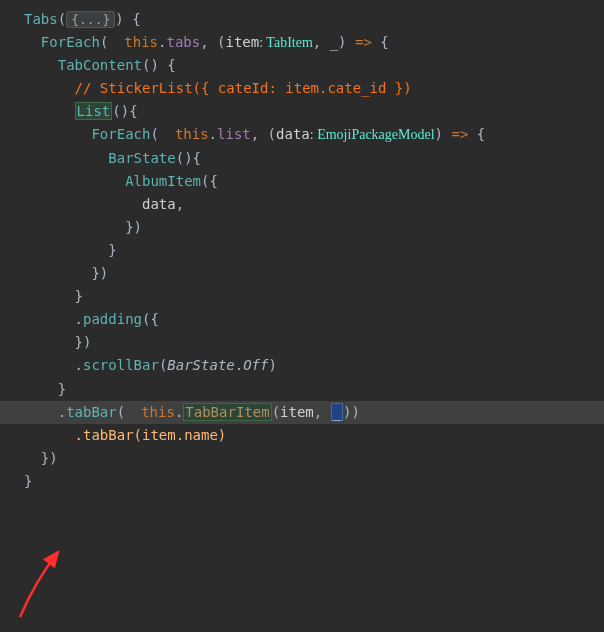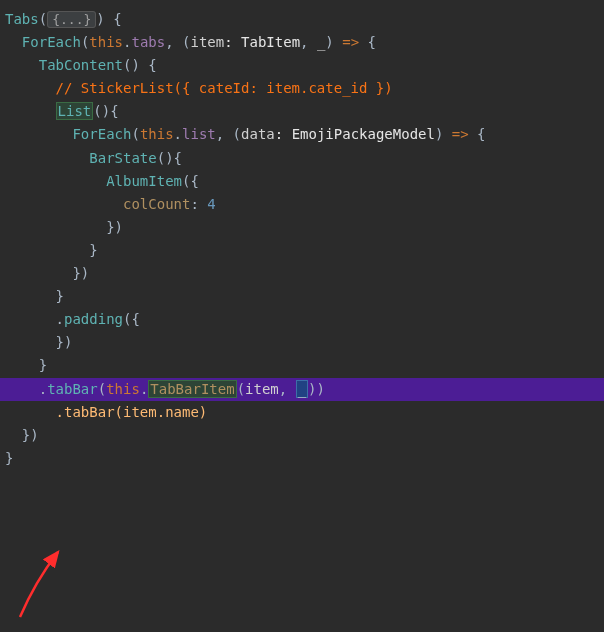--- a/index.html
+++ b/index.html
@@ -14,30 +14,30 @@
     line-height: 1.65;
     color: #a9b7c6;
     width: 604px;
     height: 632px;
     overflow: hidden;
     padding: 8px 0;
     position: relative;
   }
   .line {
     white-space: pre;
-    padding-left: 5px;
+    padding-left: 24px;
   }
   .highlighted {
-    background: #4c1d95;
+    background: #404040;
   }
   .kw-call { color: #5fb3b3; }      
-  .keyword-this { color: #cc7832; } 
+  .keyword-this { color: #cc7832; margin-left: 16px; } 
   .field { color: #9e7bb0; }        
   .param-name { color: #d0d0d0; }   
-  .param-hint { color: #e5e5e5; }   
+  .param-hint { color: #5eead4; font-family: Liberation Serif, serif; }   
   .arrow { color: #cc7832; }        
   .brace { color: #a9b7c6; }
   .comment { color: #f97316; }
   .prop { color: #b09060; }         
   .number { color: #6897bb; }
   .enum { color: #a9b7c6; font-style: italic;}
   .method { color: #5fb3b3; }
   .method-call { color: #b09060; } 
   .dim { color: #fdba74; }
   .hlbox { background: #214283; border: 1px solid #3c6fa8; padding: 0 1px;}
@@ -71,37 +71,38 @@
 <div class="line">      <span class="comment">// StickerList({ cateId: item.cate_id })</span></div>
 
 <div class="line">      <span class="kw-call hlbox2">List</span><span class="brace">(){</span></div>
 
 <div class="line">        <span class="kw-call">ForEach</span><span class="brace">(</span><span class="keyword-this">this</span><span>.</span><span class="field">list</span><span>, (</span><span class="param-name">data</span><span class="param-hint">: EmojiPackageModel</span><span>) </span><span class="arrow">=&gt;</span><span> {</span></div>
 
 <div class="line">          <span class="kw-call">BarState</span><span class="brace">(){</span></div>
 
 <div class="line">            <span class="kw-call">AlbumItem</span><span class="brace">({</span></div>
 
+<div class="line">              <span class="param-name">data</span><span>,</span></div>
 
-<div class="line">              <span class="prop">colCount</span><span>: </span><span class="number">4</span></div>
 
 <div class="line">            <span class="brace">})</span></div>
 
 <div class="line">          <span class="brace">}</span></div>
 
 <div class="line">        <span class="brace">})</span></div>
 
 <div class="line">      <span class="brace">}</span></div>
 
 <div class="line">      <span>.</span><span class="method">padding</span><span class="brace">({</span></div>
 
 
 
 <div class="line">      <span class="brace">})</span></div>
 
+<div class="line">      <span>.</span><span class="method">scrollBar</span><span class="brace">(</span><span class="enum">BarState</span><span>.</span><span class="enum">Off</span><span class="brace">)</span></div>
 
 <div class="line">    <span class="brace">}</span></div>
 
 <div class="line highlighted">    <span>.</span><span class="method">tabBar</span><span class="brace">(</span><span class="keyword-this">this</span><span>.</span><span class="method-call hlbox2">TabBarItem</span><span class="brace">(</span><span class="param-name">item</span><span>, </span><span class="param-name hlbox">_</span><span class="brace">))</span></div>
 
 <div class="line">      <span class="dim">.tabBar(item.name)</span></div>
 
 <div class="line">  <span class="brace">})</span></div>
 
 <div class="line"><span class="brace">}</span></div>

